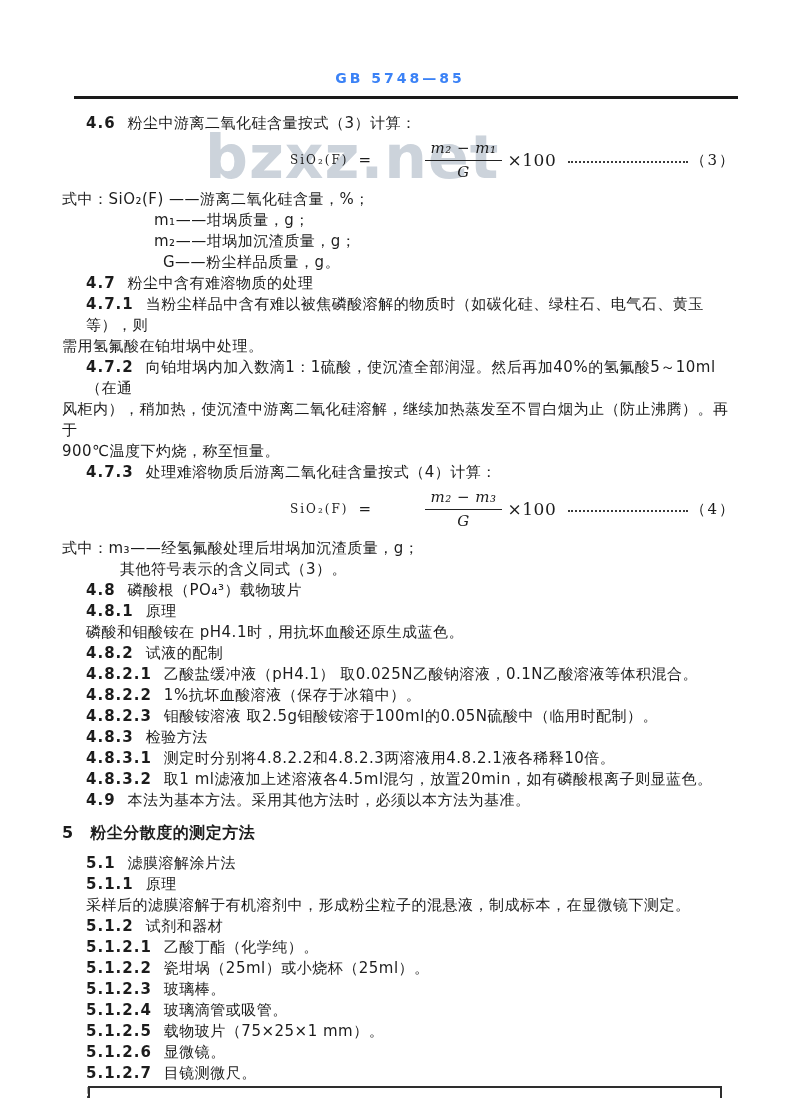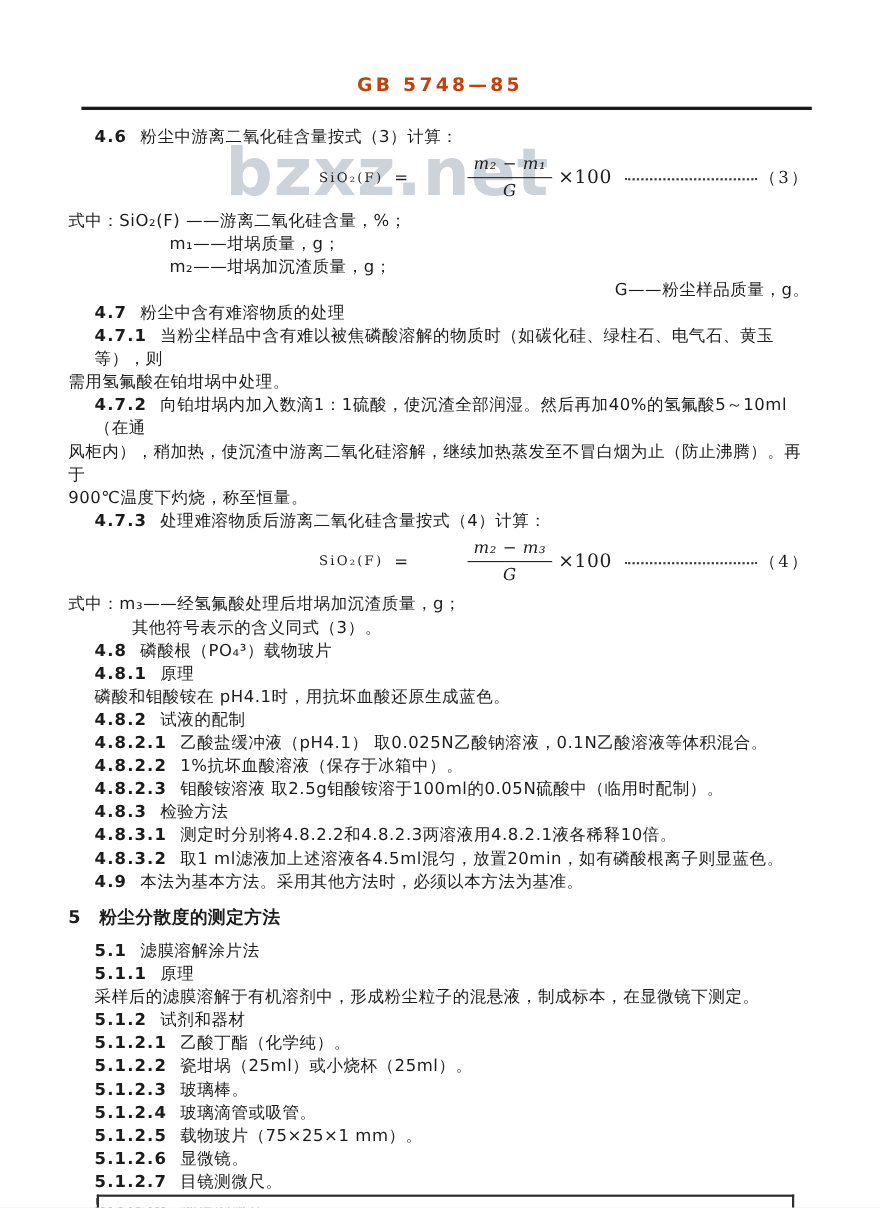--- a/index.html
+++ b/index.html
@@ -8,22 +8,22 @@
     width:800px;height:1098px;
     margin:0 auto;
     background:#ffffff;
     overflow:hidden;
     font-family:"DejaVu Sans",sans-serif;
     color:#1c1c1c;
   }
   
   .hdr{position:relative;z-index:2;padding-top:68px;text-align:center;}
   .hdr .code{
-    font-weight:bold;font-size:17px;letter-spacing:3px;
-    color:#c2410c;
+    font-weight:bold;font-size:14px;letter-spacing:3px;
+    color:#3b82f6;
   }
   .hdr-rule{
     position:relative;z-index:2;
     margin:9px 62px 0 74px;
     height:3px;background:#1a1a1a;
   }
   
   .wm{
     position:absolute;z-index:1;
     left:205px;top:122px;
@@ -37,21 +37,21 @@
     position:relative;z-index:2;
     padding:14px 64px 0 62px;
     font-size:15px;
   }
   .line{min-height:21px;line-height:21px;letter-spacing:0.5px;}
   .line .num{font-weight:bold;margin-right:12px;letter-spacing:1px;}
   .clause{padding-left:24px;}
   .textIndent{padding-left:24px;}
   .text{padding-left:0;}
   .def{padding-left:92px;}
-  .defG{padding-left:101px;text-align:right;}
+  .defG{padding-left:101px;}
   .note{padding-left:58px;}
   .heading{padding-left:0;font-weight:bold;font-size:16px;margin:11px 0 10px;}
   .heading .num{margin-right:16px;}
   
   .formula{
     display:flex;align-items:center;
     padding-left:228px;margin:4px 0 6px;
     font-family:"DejaVu Serif",serif;
   }
   .f-lhs{letter-spacing:2px;font-size:12px;}

